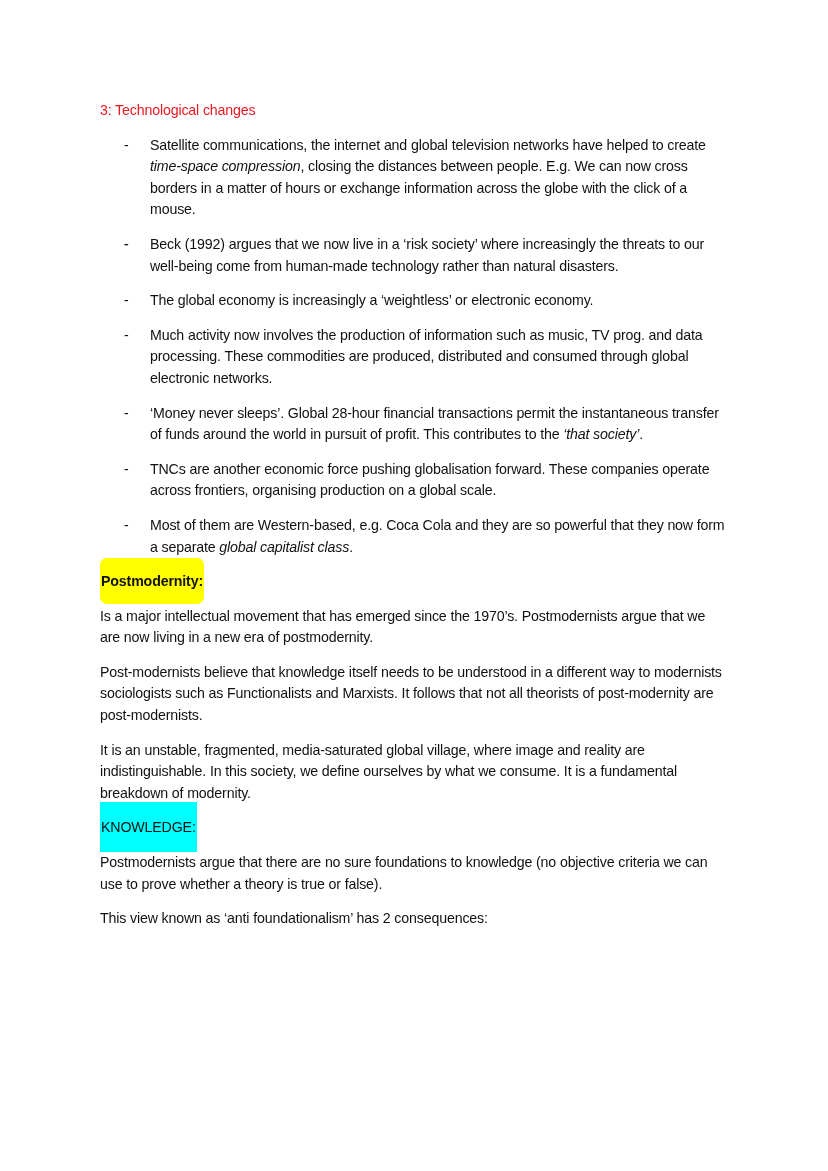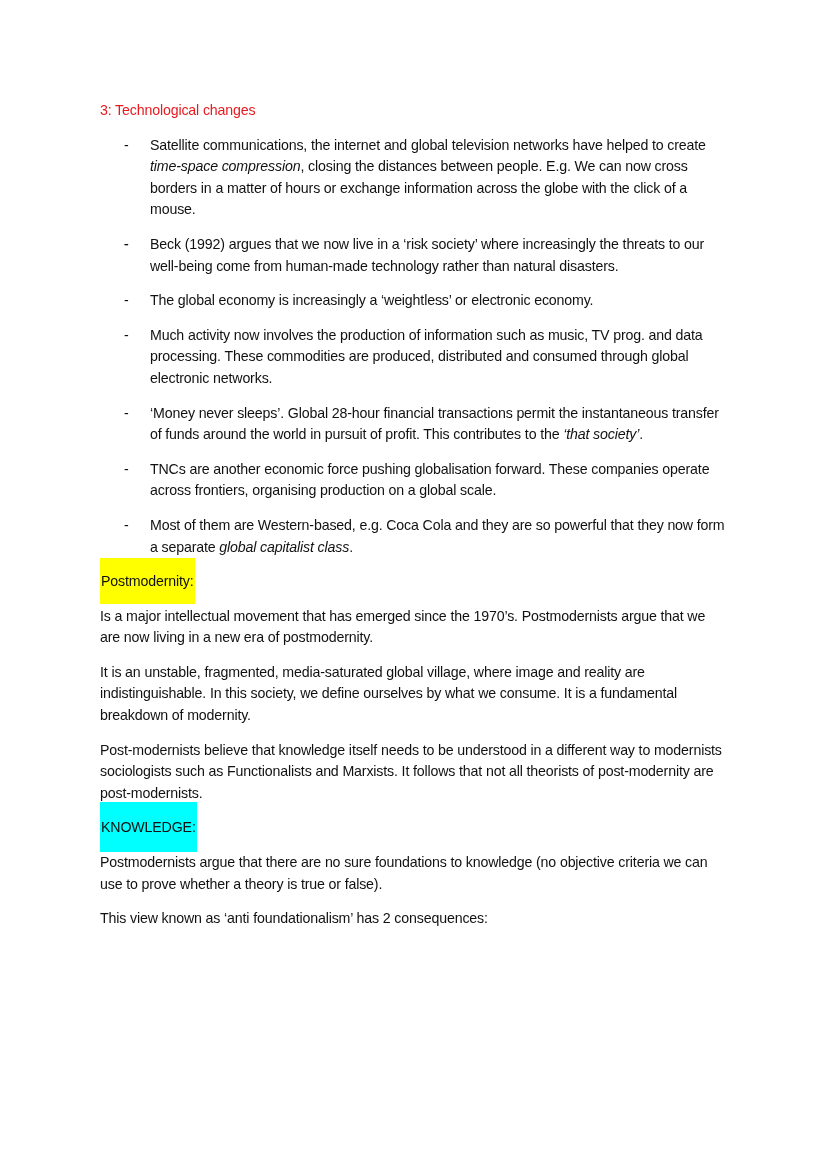--- a/index.html
+++ b/index.html
@@ -49,22 +49,23 @@
     ul.dash-list li .dash {
       position: absolute;
       left: 24px;
       top: 0;
     }
     .para {
       margin: 0 4px 13px 0;
     }
     .hl-yellow {
       background: #ffff00;
-      font-weight: normal;
+      font-weight: bold;
       padding: 15px 1px;
+      border-radius: 7px;
     }
     .hl-cyan {
       background: #00ffff;
       padding: 17px 1px;
     }
     .label-block {
       margin: 0 0 13px 0;
     }
     em { font-style: italic; }
   </style>
@@ -109,22 +110,22 @@
       <li>
         <span class="dash">-</span>
         <span>Most of them are Western-based, e.g. Coca Cola and they are so powerful that they now form a separate </span><em>global capitalist class</em><span>.</span>
       </li>
     </ul>
 
     <div class="label-block">
       <span class="hl-yellow">Postmodernity:</span>
     </div>
     <p class="para">Is a major intellectual movement that has emerged since the 1970’s. Postmodernists argue that we are now living in a new era of postmodernity.</p>
+    <p class="para">Post-modernists believe that knowledge itself needs to be understood in a different way to modernists sociologists such as Functionalists and Marxists. It follows that not all theorists of post-modernity are post-modernists.</p>
     <p class="para">It is an unstable, fragmented, media-saturated global village, where image and reality are indistinguishable.  In this society, we define ourselves by what we consume. It is a fundamental breakdown of modernity.</p>
-    <p class="para">Post-modernists believe that knowledge itself needs to be understood in a different way to modernists sociologists such as Functionalists and Marxists. It follows that not all theorists of post-modernity are post-modernists.</p>
 
     <div class="label-block">
       <span class="hl-cyan">KNOWLEDGE:</span>
     </div>
     <p class="para">Postmodernists argue that there are no sure foundations to knowledge (no objective criteria we can use to prove whether a theory is true or false).</p>
     <p class="para">This view known as ‘anti foundationalism’ has 2 consequences:</p>
 
   </div>
 </div>
 

